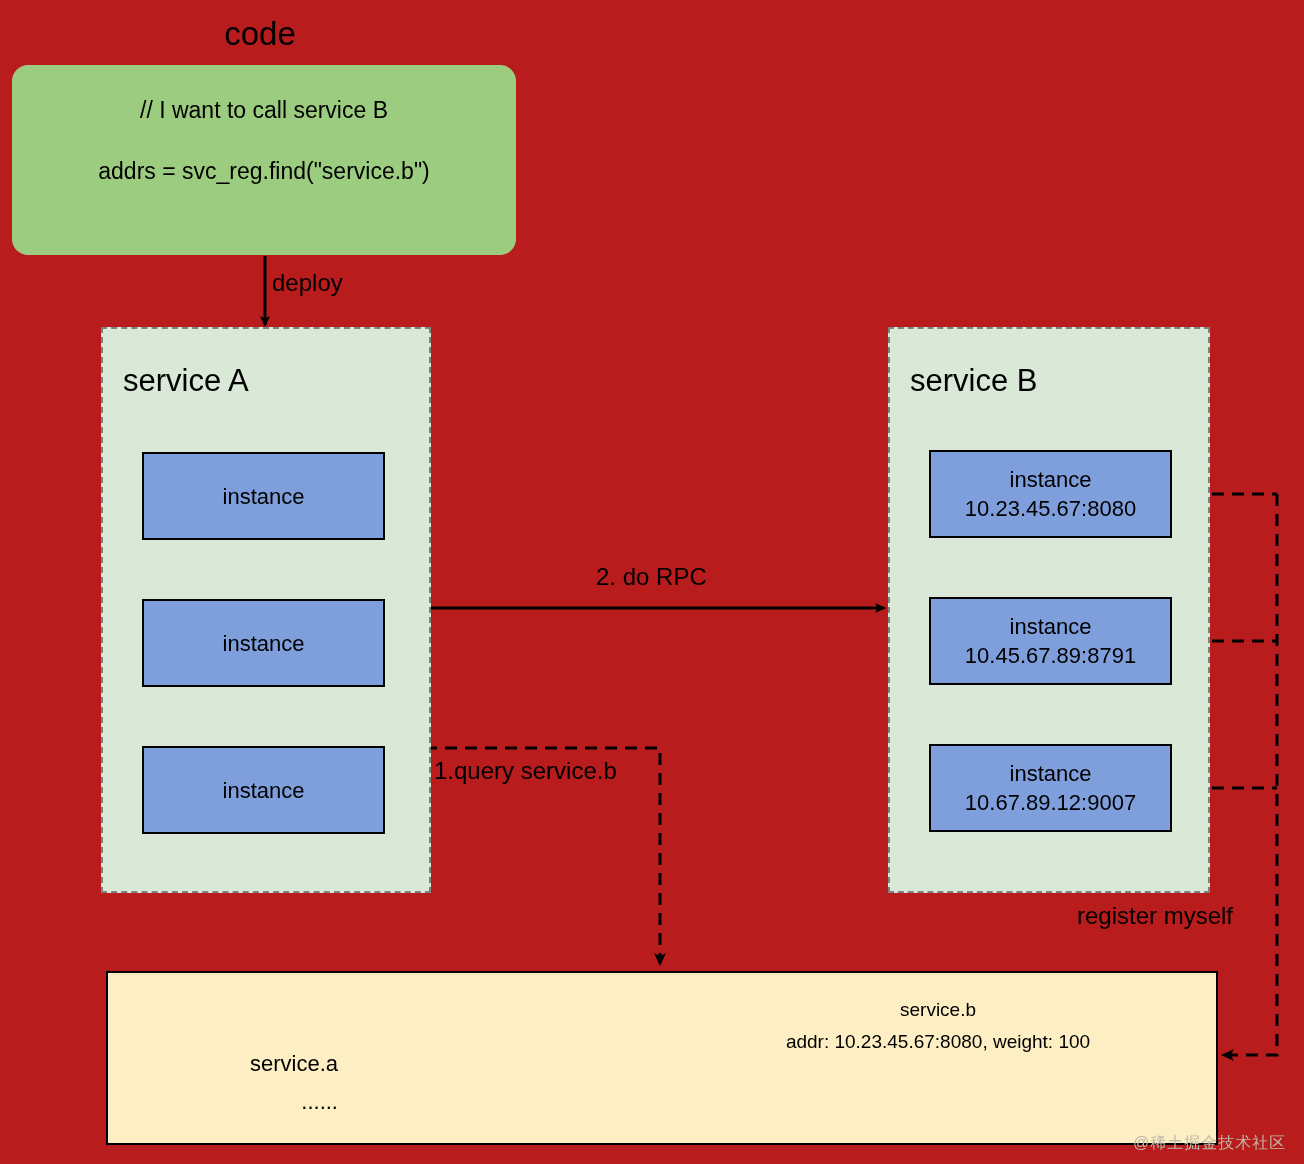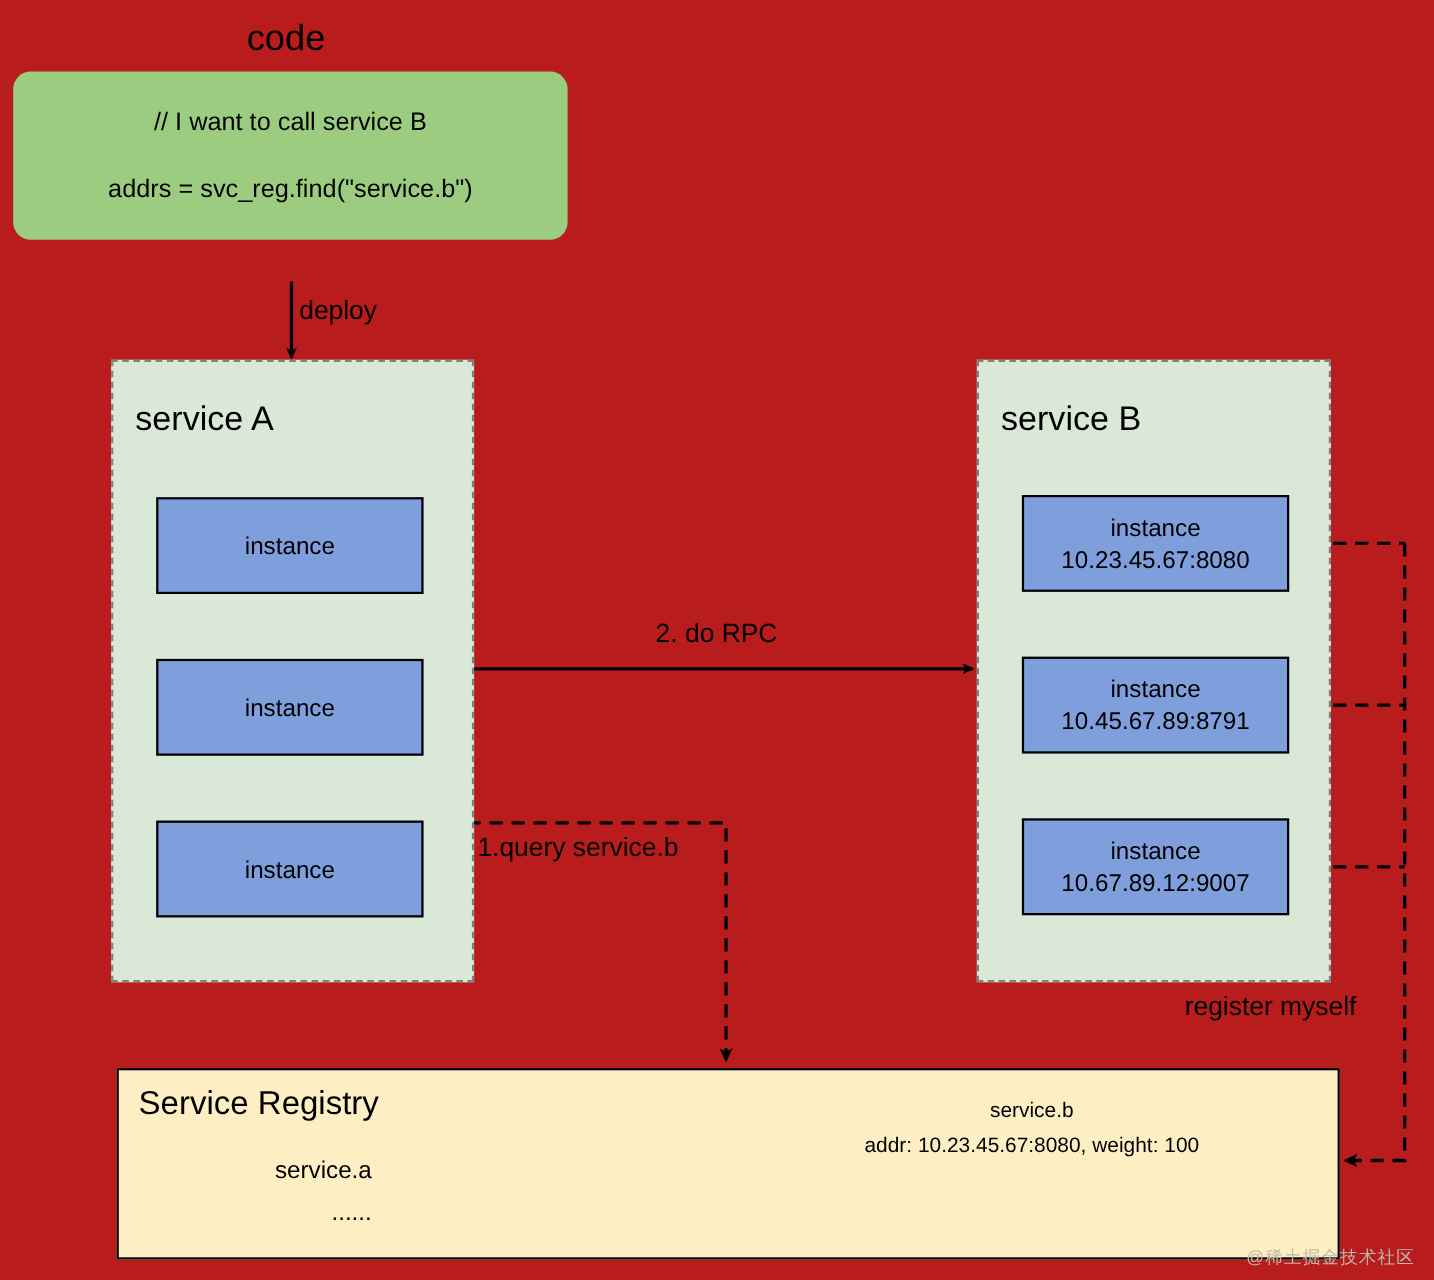--- a/index.html
+++ b/index.html
@@ -30,21 +30,21 @@
 
   
   #code-title {
     left: 0px; top: 14px; width: 520px;
     text-align: center;
     font-size: 33px;
     line-height: 40px;
   }
   #code-block {
     left: 12px; top: 65px;
-    width: 504px; height: 153px;
+    width: 504px; height: 190px;
     background: #9ccc7f;
     border-radius: 16px;
     box-sizing: border-box;
     display: flex;
     flex-direction: column;
     align-items: center;
     justify-content: flex-start;
     padding-top: 30px;
   }
   #code-block .comment {
@@ -213,21 +213,20 @@
   <div class="instance inst-b" id="instance-b-2">
     <span>instance</span>
     <span>10.45.67.89:8791</span>
   </div>
   <div class="instance inst-b" id="instance-b-3">
     <span>instance</span>
     <span>10.67.89.12:9007</span>
   </div>
 
   <div class="abs" id="registry-box">
-    <div id="registry-title">Service Registry</div>
     <div id="registry-left">
       <div>service.a</div>
       <div>......</div>
     </div>
     <div id="registry-right">
       <div class="svc-name">service.b</div>
       <div>addr: 10.23.45.67:8080, weight: 100</div>
     </div>
   </div>
 

